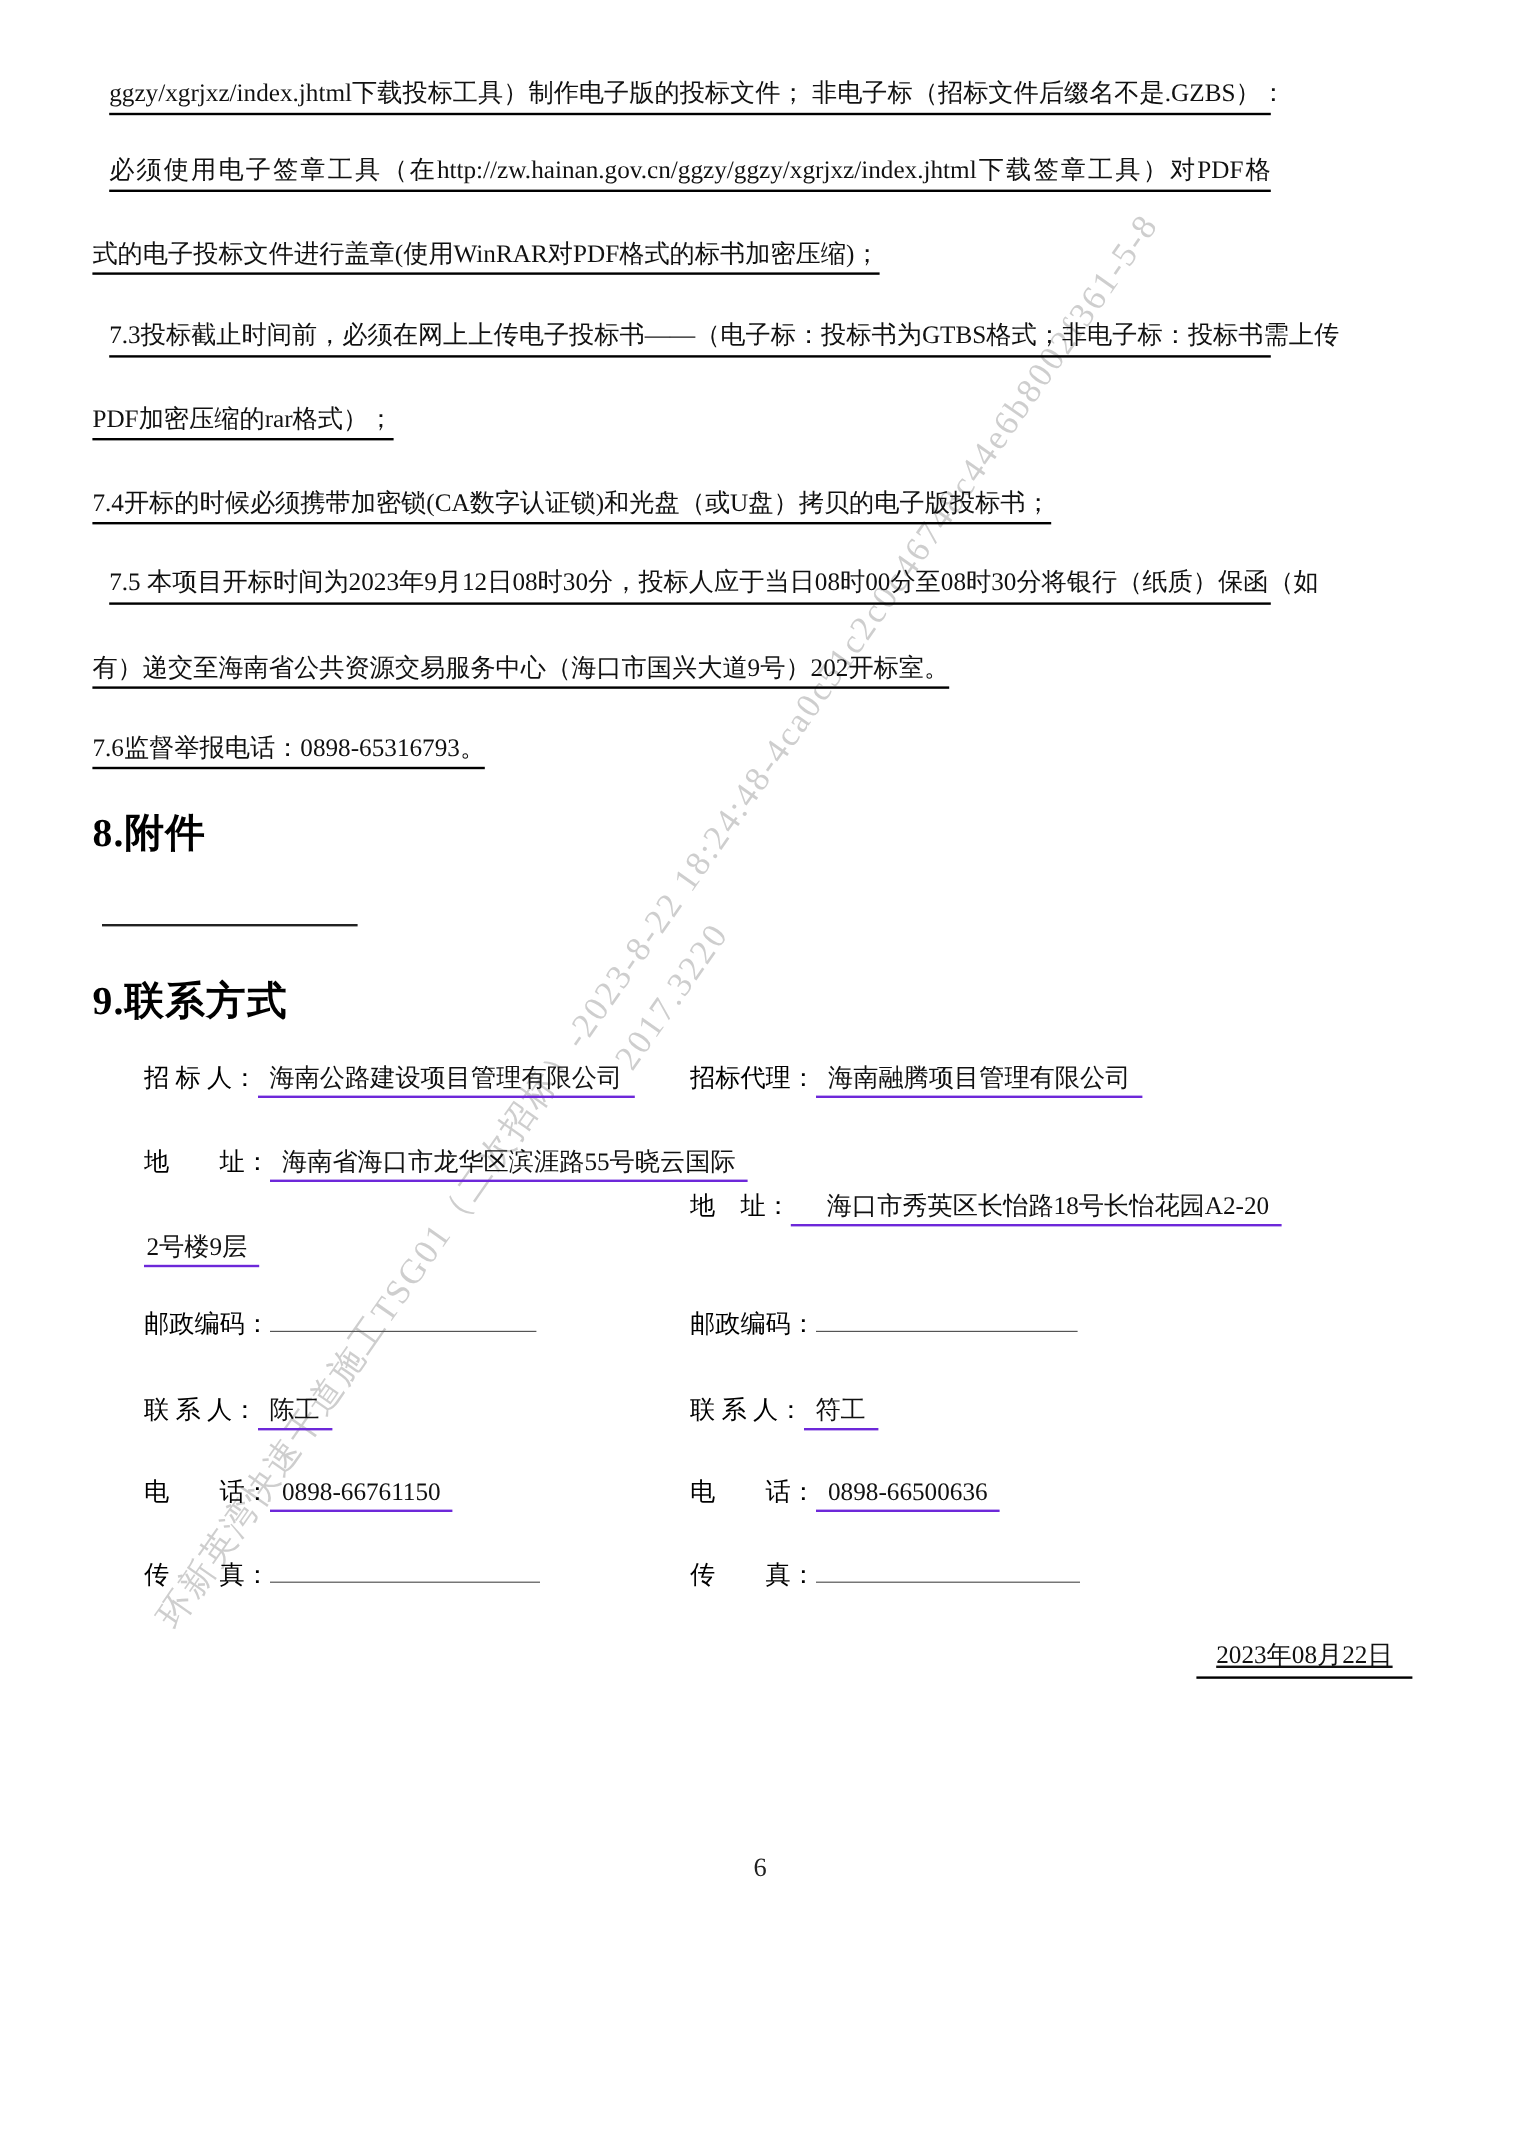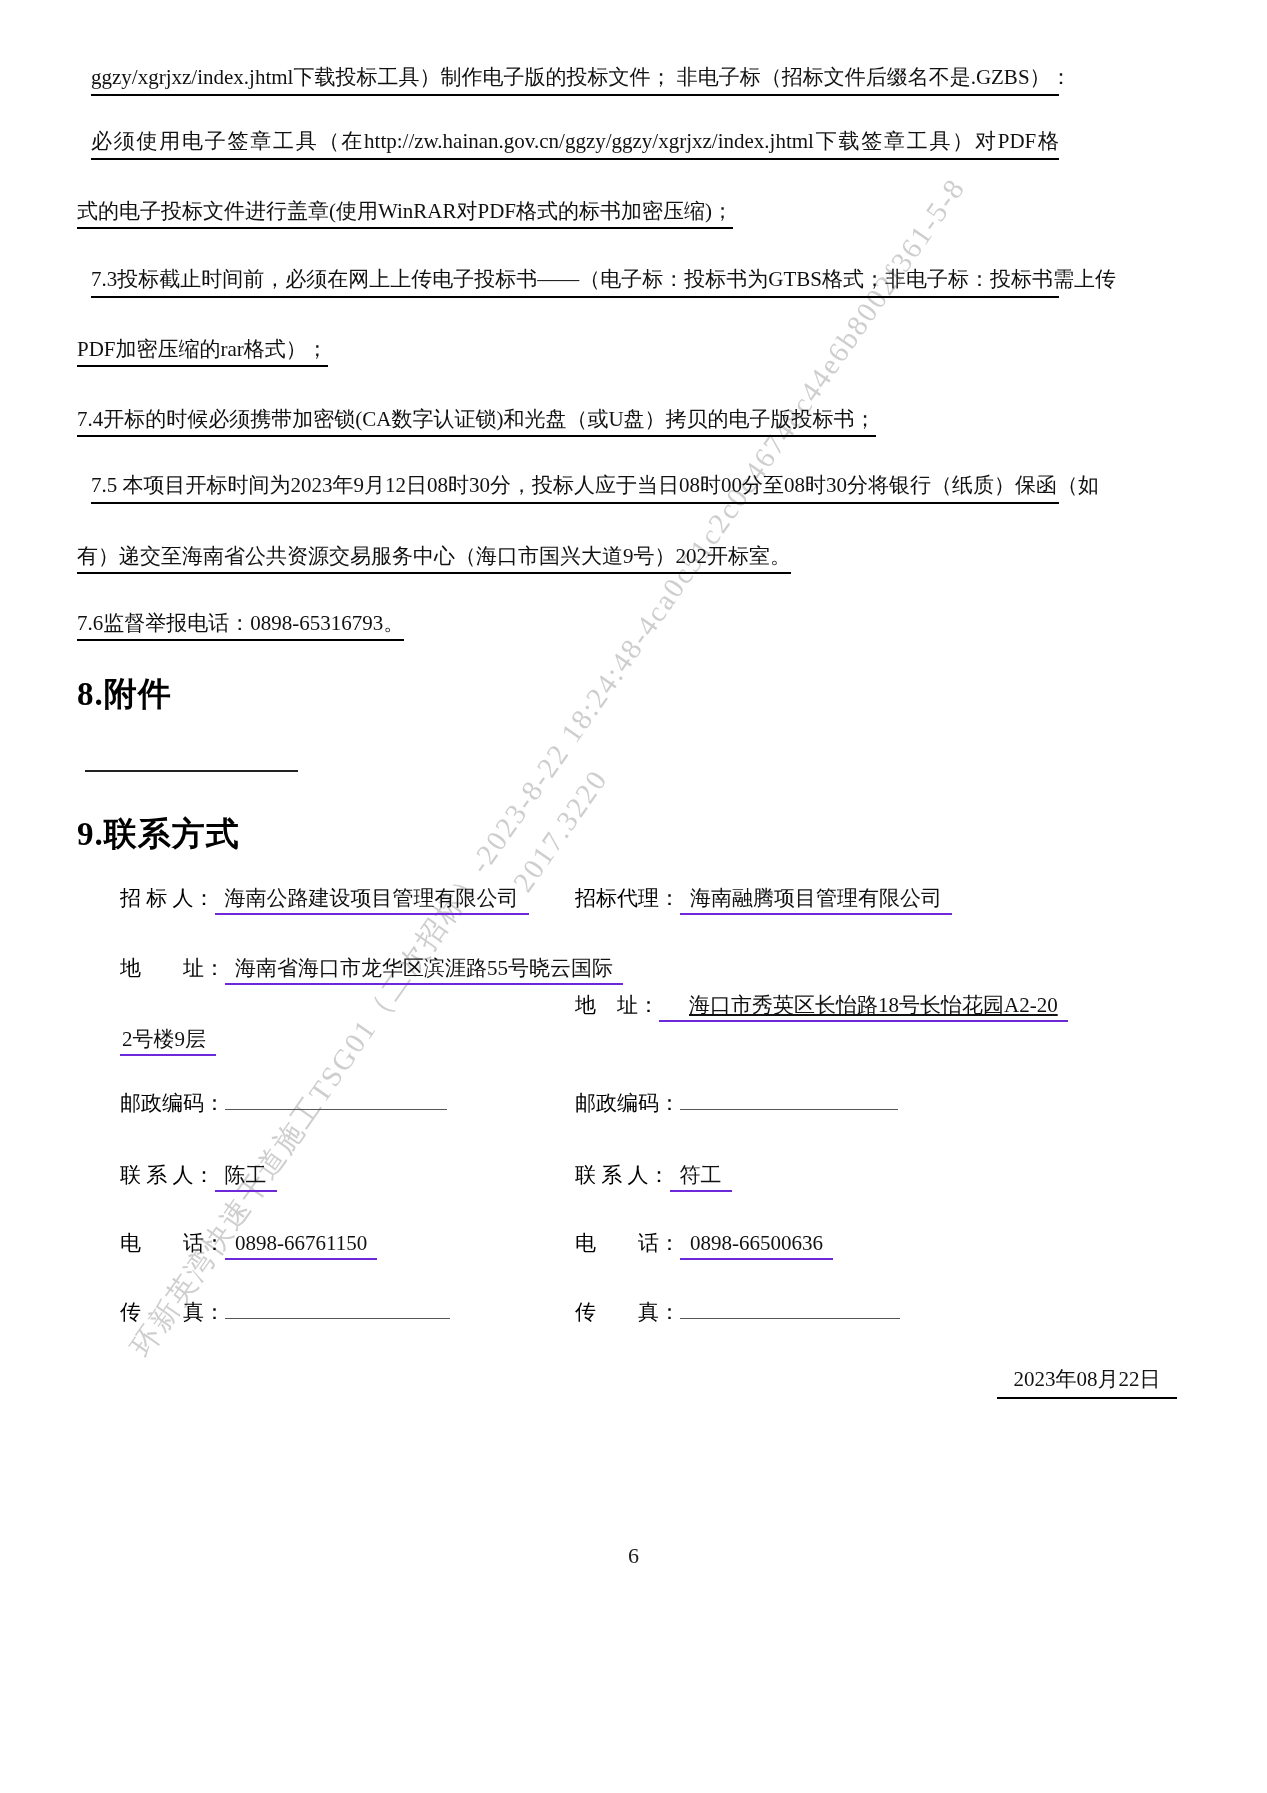--- a/index.html
+++ b/index.html
@@ -36,31 +36,31 @@
   }
   
   .crow{
     position:absolute;font-size:21px;white-space:pre;line-height:1.3;
   }
   .crow .lbl{color:#000;text-align:center;}
   .crow .val{
     border-bottom:2px solid #6d28d9;
     padding:0 10px 3px 10px;
   }
-  .crow .val.indent{padding-left:30px;text-decoration:underline;}
+  .crow .val.indent{padding-left:30px;}
   .crow .blank{
     display:inline-block;height:18px;vertical-align:baseline;
     border-bottom:1.5px solid #555;
   }
   .daterow{
     position:absolute;font-size:21px;white-space:nowrap;
   }
   .daterow .u2{
     display:inline-block;min-width:180px;text-align:center;
-    border-bottom:2px solid #000;padding-bottom:4px;
+    border-bottom:2px solid #000;padding-bottom:4px;text-decoration:underline;
   }
   .pagenum{
     position:absolute;top:1543px;left:0;width:100%;
     text-align:center;font-size:22px;color:#222;
   }
   
   .watermark{
     position:absolute;white-space:nowrap;pointer-events:none;
     color:#c6c6c6;opacity:.85;
     font-size:29px;letter-spacing:2px;

